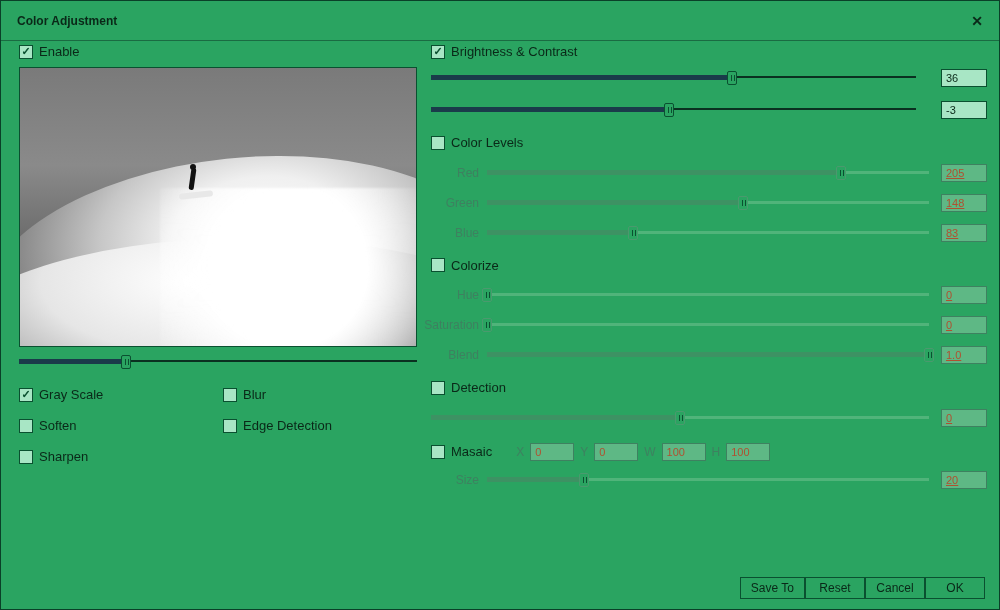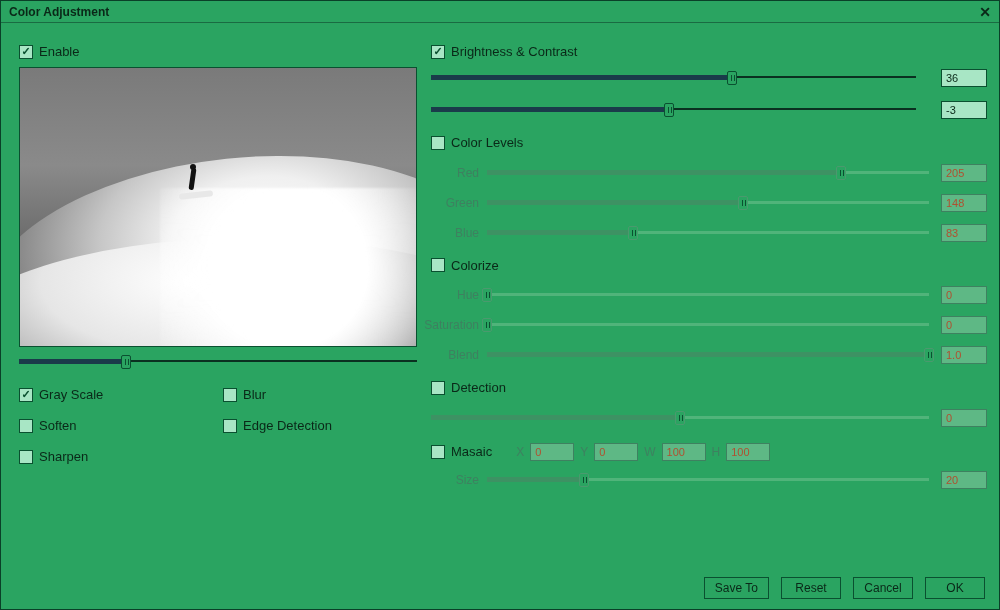--- a/index.html
+++ b/index.html
@@ -1,17 +1,17 @@
 <!DOCTYPE html>
 <html><head>
 <meta charset="utf-8">
 <style>
   * { box-sizing: border-box; margin: 0; padding: 0; font-family: Arial, sans-serif; }
   body { background: #2aa461; width: 1000px; height: 610px; position: relative; overflow: hidden; border: 1px solid #0a4028; }
-  .titlebar { height: 22px; background: #2aa461; border-bottom: 1px solid #1a6b42; display: flex; align-items: center; padding: 0 8px; font-size: 12px; font-weight: bold; color: #0a2818; }
+  .titlebar { height: 40px; background: #2aa461; border-bottom: 1px solid #1a6b42; display: flex; align-items: center; padding: 0 16px; font-size: 12px; font-weight: bold; color: #0a2818; }
   .titlebar .spacer { flex: 1; }
   .close-x { font-family: Arial; font-weight: bold; font-size: 14px; color: #0a2818; cursor: pointer; }
 
   .content { position: absolute; top: 22px; left: 0; right: 0; bottom: 40px; padding: 16px; }
 
   .left-col { position: absolute; left: 18px; top: 18px; width: 398px; }
   .right-col { position: absolute; left: 430px; top: 18px; width: 556px; }
 
   .checkbox { display: inline-flex; align-items: center; gap: 6px; font-size: 13px; color: #0a2818; cursor: pointer; }
   .checkbox .box { width: 14px; height: 14px; border: 1px solid #0a5030; background: #a8e6c5; display: flex; align-items: center; justify-content: center; font-size: 11px; line-height: 1; color: #0a5030; font-weight: bold; }
@@ -33,31 +33,31 @@
   .effect-grid { margin-top: 18px; display: grid; grid-template-columns: 1fr 1fr; row-gap: 16px; column-gap: 10px; }
 
   
   .section { margin-bottom: 16px; }
   .section-head { margin-bottom: 10px; }
   .param-row { display: flex; align-items: center; margin-bottom: 12px; }
   .param-row .plabel { width: 48px; text-align: right; margin-right: 8px; font-size: 12px; color: #3e8160; }
   .param-row .slider { flex: 1; }
   .param-row .valbox { width: 46px; margin-left: 12px; }
   input.valbox { height: 18px; font-size: 11px; padding: 0 4px; border: 1px solid #0a5030; background: #a8e6c5; color: #0a2818; }
-  input.valbox[disabled] { background: #5eb885; border-color: #3e8160; color: #b05030; }
+  input.valbox[disabled] { background: #5eb885; border-color: #3e8160; color: #b05030; text-decoration: underline; }
 
   .bc-row { display:flex; align-items:center; margin-bottom: 14px; }
   .bc-row .slider { flex:1; }
   .bc-row .valbox { width:46px; margin-left:25px; }
 
   .mosaic-inline { display: inline-flex; align-items:center; gap:6px; font-size:12px; color:#3e8160; margin-left: 24px; }
   .mosaic-inline input { width: 44px; height:18px; font-size:11px; padding:0 4px; border:1px solid #3e8160; background:#5eb885; color:#b05030; }
 
   
-  .buttonbar { position: absolute; bottom: 10px; right: 14px; display:flex; gap: 12px; }
+  .buttonbar { position: absolute; bottom: 10px; right: 14px; display:flex; gap: 0; }
   .btn { min-width: 60px; height: 22px; padding: 0 10px; font-size: 12px; border: 1px solid #0a5030; background: #2aa461; color: #0a2818; cursor:pointer; }
 
   
   .preview .sky { position:absolute; inset:0; background: linear-gradient(#7a7a7a,#8a8a8a 35%,#6e6e6e 60%); }
   .preview .wave1 { position:absolute; left:-40px; top:90px; width:520px; height:260px; background: radial-gradient(ellipse at 55% 30%, #ffffff 0%, #f2f2f2 22%, #c8c8c8 40%, #6a6a6a 70%); border-radius:50%; transform:rotate(-6deg); opacity:0.98; }
   .preview .wave2 { position:absolute; left:-80px; top:170px; width:620px; height:220px; background: radial-gradient(ellipse at 40% 20%, #ffffff 0%, #eaeaea 28%, #9a9a9a 55%, #5a5a5a 80%); border-radius:50%; opacity:0.95; }
   .preview .foam { position:absolute; left:140px; top:120px; width:320px; height:200px; background: radial-gradient(circle at 40% 40%, #ffffff 0%, #ffffff 35%, rgba(255,255,255,0) 70%); filter: blur(1px); }
   .preview .surfer { position:absolute; left:165px; top:100px; width:16px; height:36px; }
   .preview .surfer .body { position:absolute; left:5px; top:0; width:5px; height:22px; background:#111; border-radius:2px; transform:rotate(8deg); }
   .preview .surfer .board { position:absolute; left:-6px; top:24px; width:34px; height:6px; background:#e8e8e8; border-radius:3px; transform:rotate(-6deg); }

